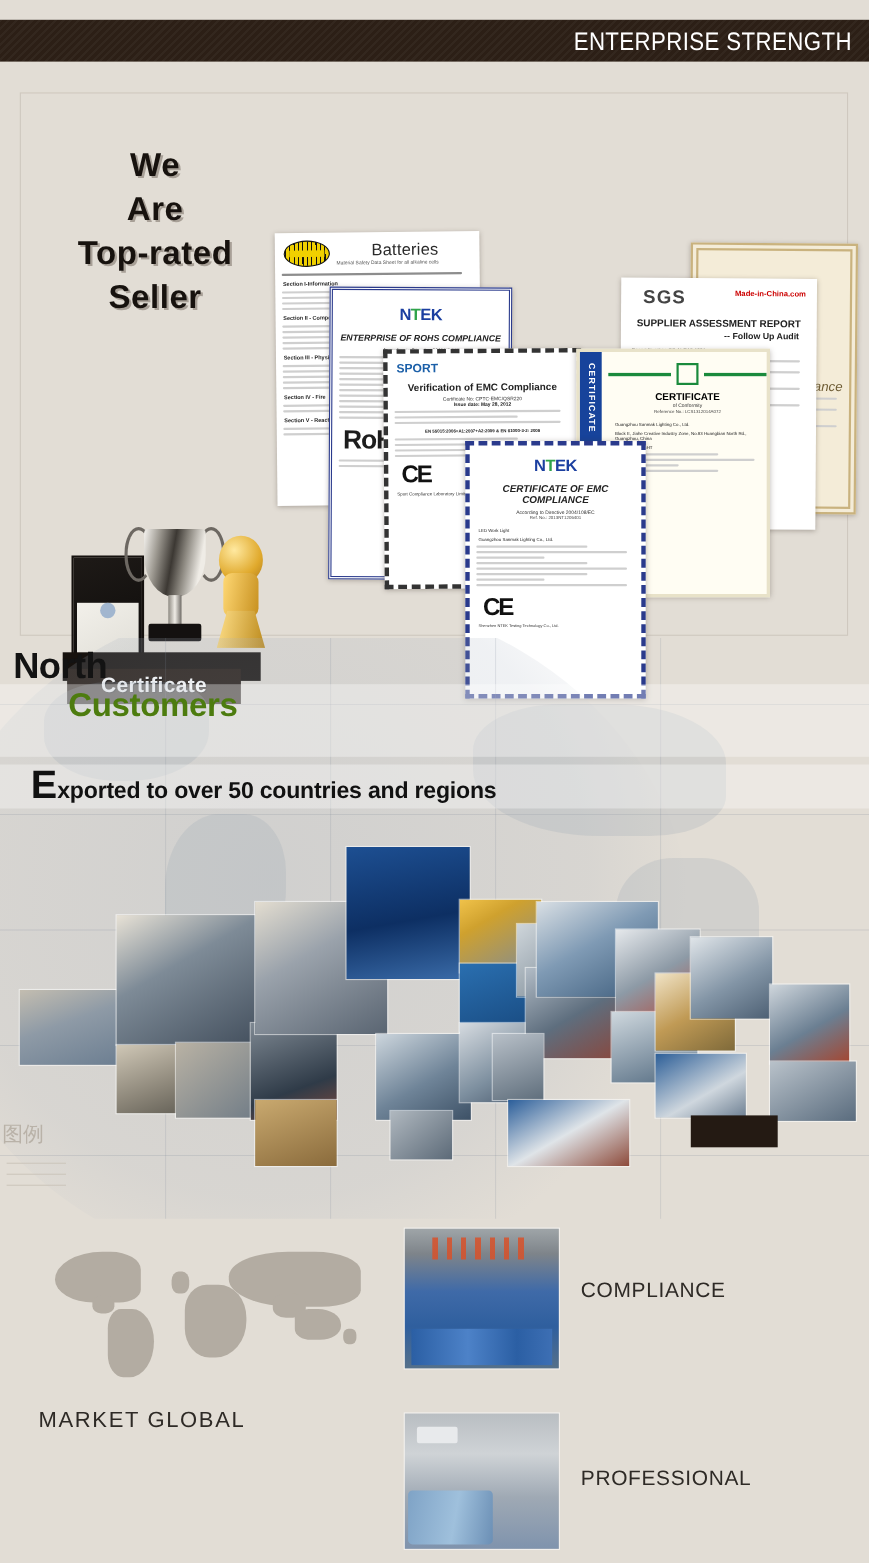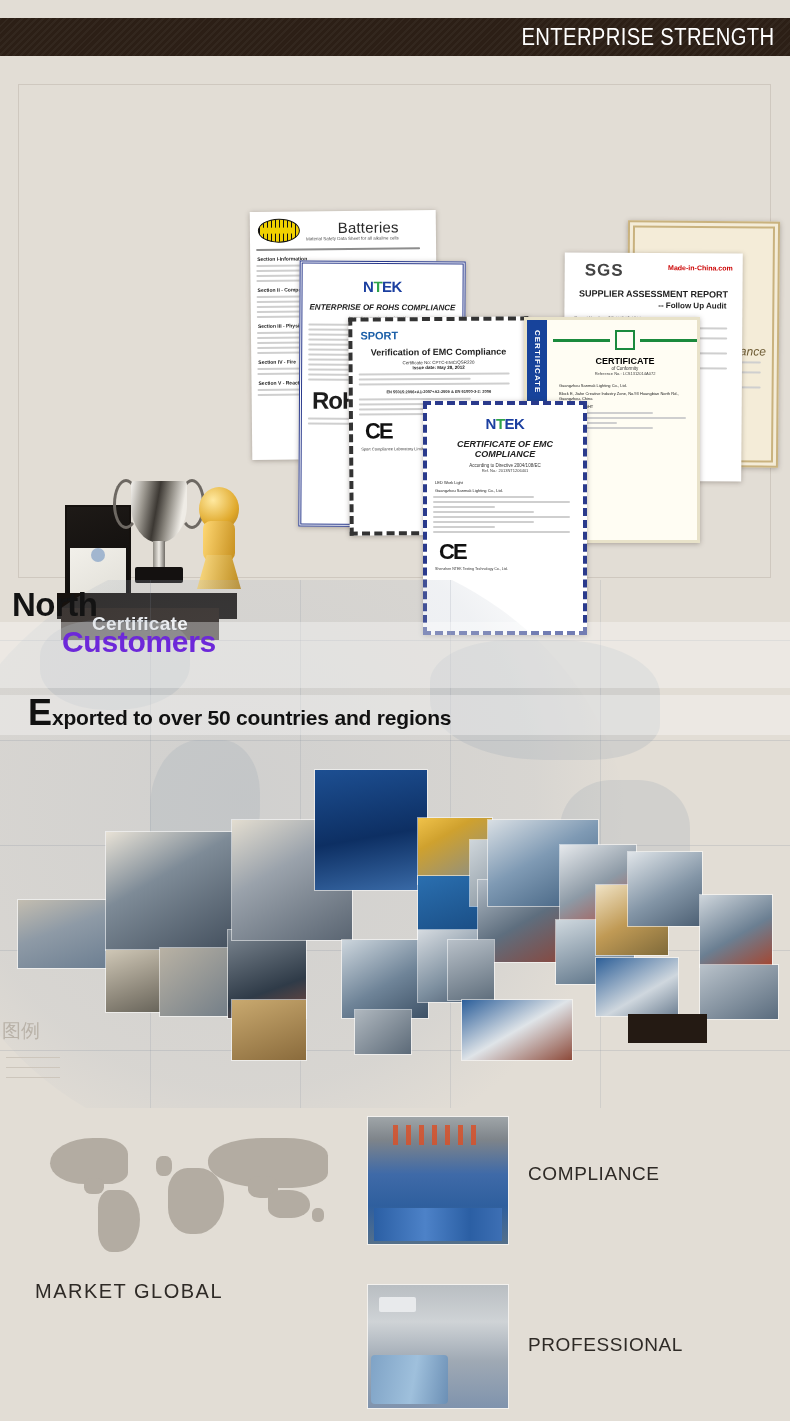--- a/index.html
+++ b/index.html
@@ -120,21 +120,21 @@
   #s-gold{left:608px;top:136px;width:152px;height:246px;background:#f4ecd8;
     border:7px double #c9b27e;box-sizing:border-box;transform:rotate(0.5deg);}
   .gold-word{font-size:12px;font-style:italic;color:#6d5b33;text-align:right;margin:44px 6px 0 0;}
   .seal{width:34px;height:34px;border-radius:50%;border:2px solid #b9a374;margin:34px auto 0;opacity:.5;}
 
   
   .over{position:absolute;left:12px;top:586px;font-size:33px;font-weight:bold;color:#131313;letter-spacing:-.5px;}
   .hl{position:absolute;background:rgba(255,255,255,.34);}
   .big-num-row{position:absolute;left:62px;top:625px;display:flex;align-items:baseline;gap:16px;}
   .big-num{font-size:46px;color:#171717;letter-spacing:-1px;font-family:"Liberation Sans",sans-serif;}
-  .customers{font-size:30px;font-weight:bold;color:#6d28d9;letter-spacing:-.3px;}
+  .customers{font-size:30px;font-weight:bold;color:#4d7c0f;letter-spacing:-.3px;}
   .exported{position:absolute;left:28px;top:692px;display:flex;align-items:baseline;}
   .exported .e{font-size:36px;font-weight:bold;color:#111;}
   .exported .rest{font-size:21px;font-weight:bold;color:#111;letter-spacing:-.2px;}
 
   
   .map-band{position:absolute;left:0;top:580px;width:790px;height:528px;overflow:hidden;}
   .map-globe{position:absolute;left:-70px;top:-40px;width:700px;height:620px;border-radius:50%;
     background:radial-gradient(circle at 45% 42%, rgba(168,178,192,.30) 0%, rgba(168,178,192,.18) 55%, rgba(168,178,192,0) 72%);}
   .grid-l{position:absolute;border-top:1px solid rgba(130,140,155,.22);left:0;width:790px;}
   .grid-c{position:absolute;border-left:1px solid rgba(130,140,155,.18);top:580px;height:528px;}
@@ -170,20 +170,26 @@
 <body>
 
 <div class="page">
 
   <div class="banner">
     <div class="banner-title">ENTERPRISE STRENGTH</div>
   </div>
 
   <div class="cert-panel">
 
+    <div class="we-are">
+      <div>We</div>
+      <div>Are</div>
+      <div>Top-rated</div>
+      <div>Seller</div>
+    </div>
 
     <div class="trophy-wrap">
       <div class="plaque">
           <div class="plaque-in"></div>
         </div>
       <div class="cup">
         <div class="cup-handle l"></div>
           <div class="cup-handle r"></div>
         <div class="cup-bowl"></div>
           <div class="cup-stem"></div>

